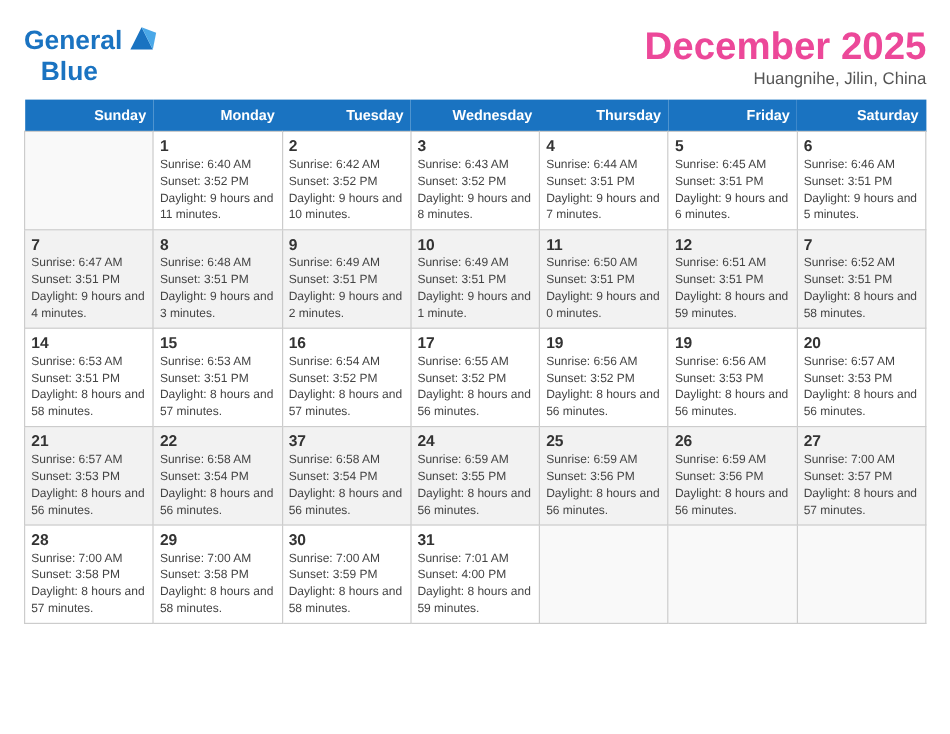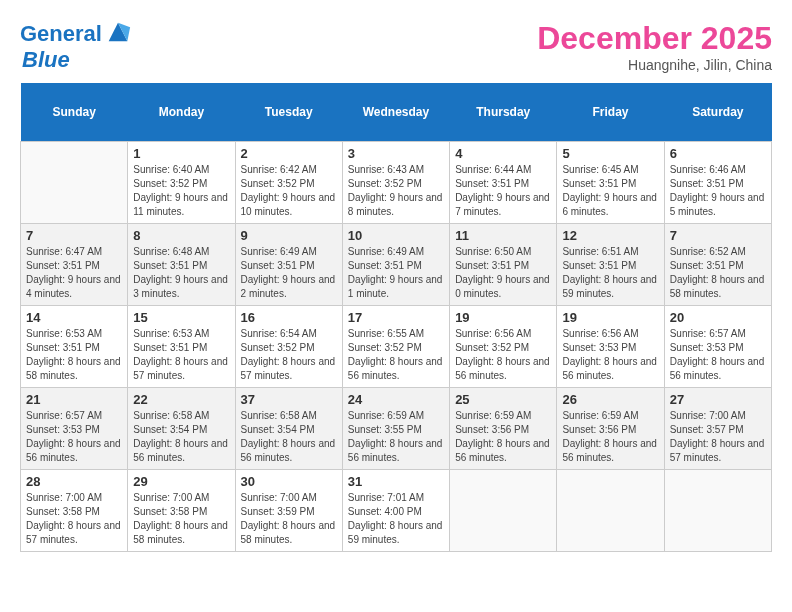--- a/index.html
+++ b/index.html
@@ -49,22 +49,22 @@
       color: #555;
     }
     table {
       width: 100%;
       border-collapse: collapse;
       font-size: 11px;
     }
     thead tr th {
       background-color: #1a73c1;
       color: #fff;
-      text-align: center;
-      padding: 22px 6px;
+      text-align: right;
+      padding: 6px 6px;
       font-size: 12px;
       font-weight: bold;
     }
     tbody tr td {
       border: 1px solid #ccc;
       vertical-align: top;
       padding: 4px 5px;
       width: 107px;
       height: 80px;
       color: #333;
@@ -99,21 +99,21 @@
 <div class="header">
   <div class="logo">
     <div>
       <div style="display:flex;align-items:center;">
         <span class="logo-text"><span>General</span></span>
         <svg class="logo-icon" viewBox="0 0 30 30">
           <polygon points="5,25 15,5 25,25" fill="#1a73c1"></polygon>
           <polygon points="15,5 28,10 25,25" fill="#4aa8e8"></polygon>
         </svg>
       </div>
-      <div style="margin-left:2px;font-style:italic;">
+      <div style="margin-left:14px;">
         <span class="logo-text" style="color:#1a73c1;font-size:22px;font-weight:bold;">Blue</span>
       </div>
     </div>
   </div>
   <div class="title-block">
     <div class="month-title">December 2025</div>
     <div class="subtitle">Huangnihe, Jilin, China</div>
   </div>
 </div>
 

